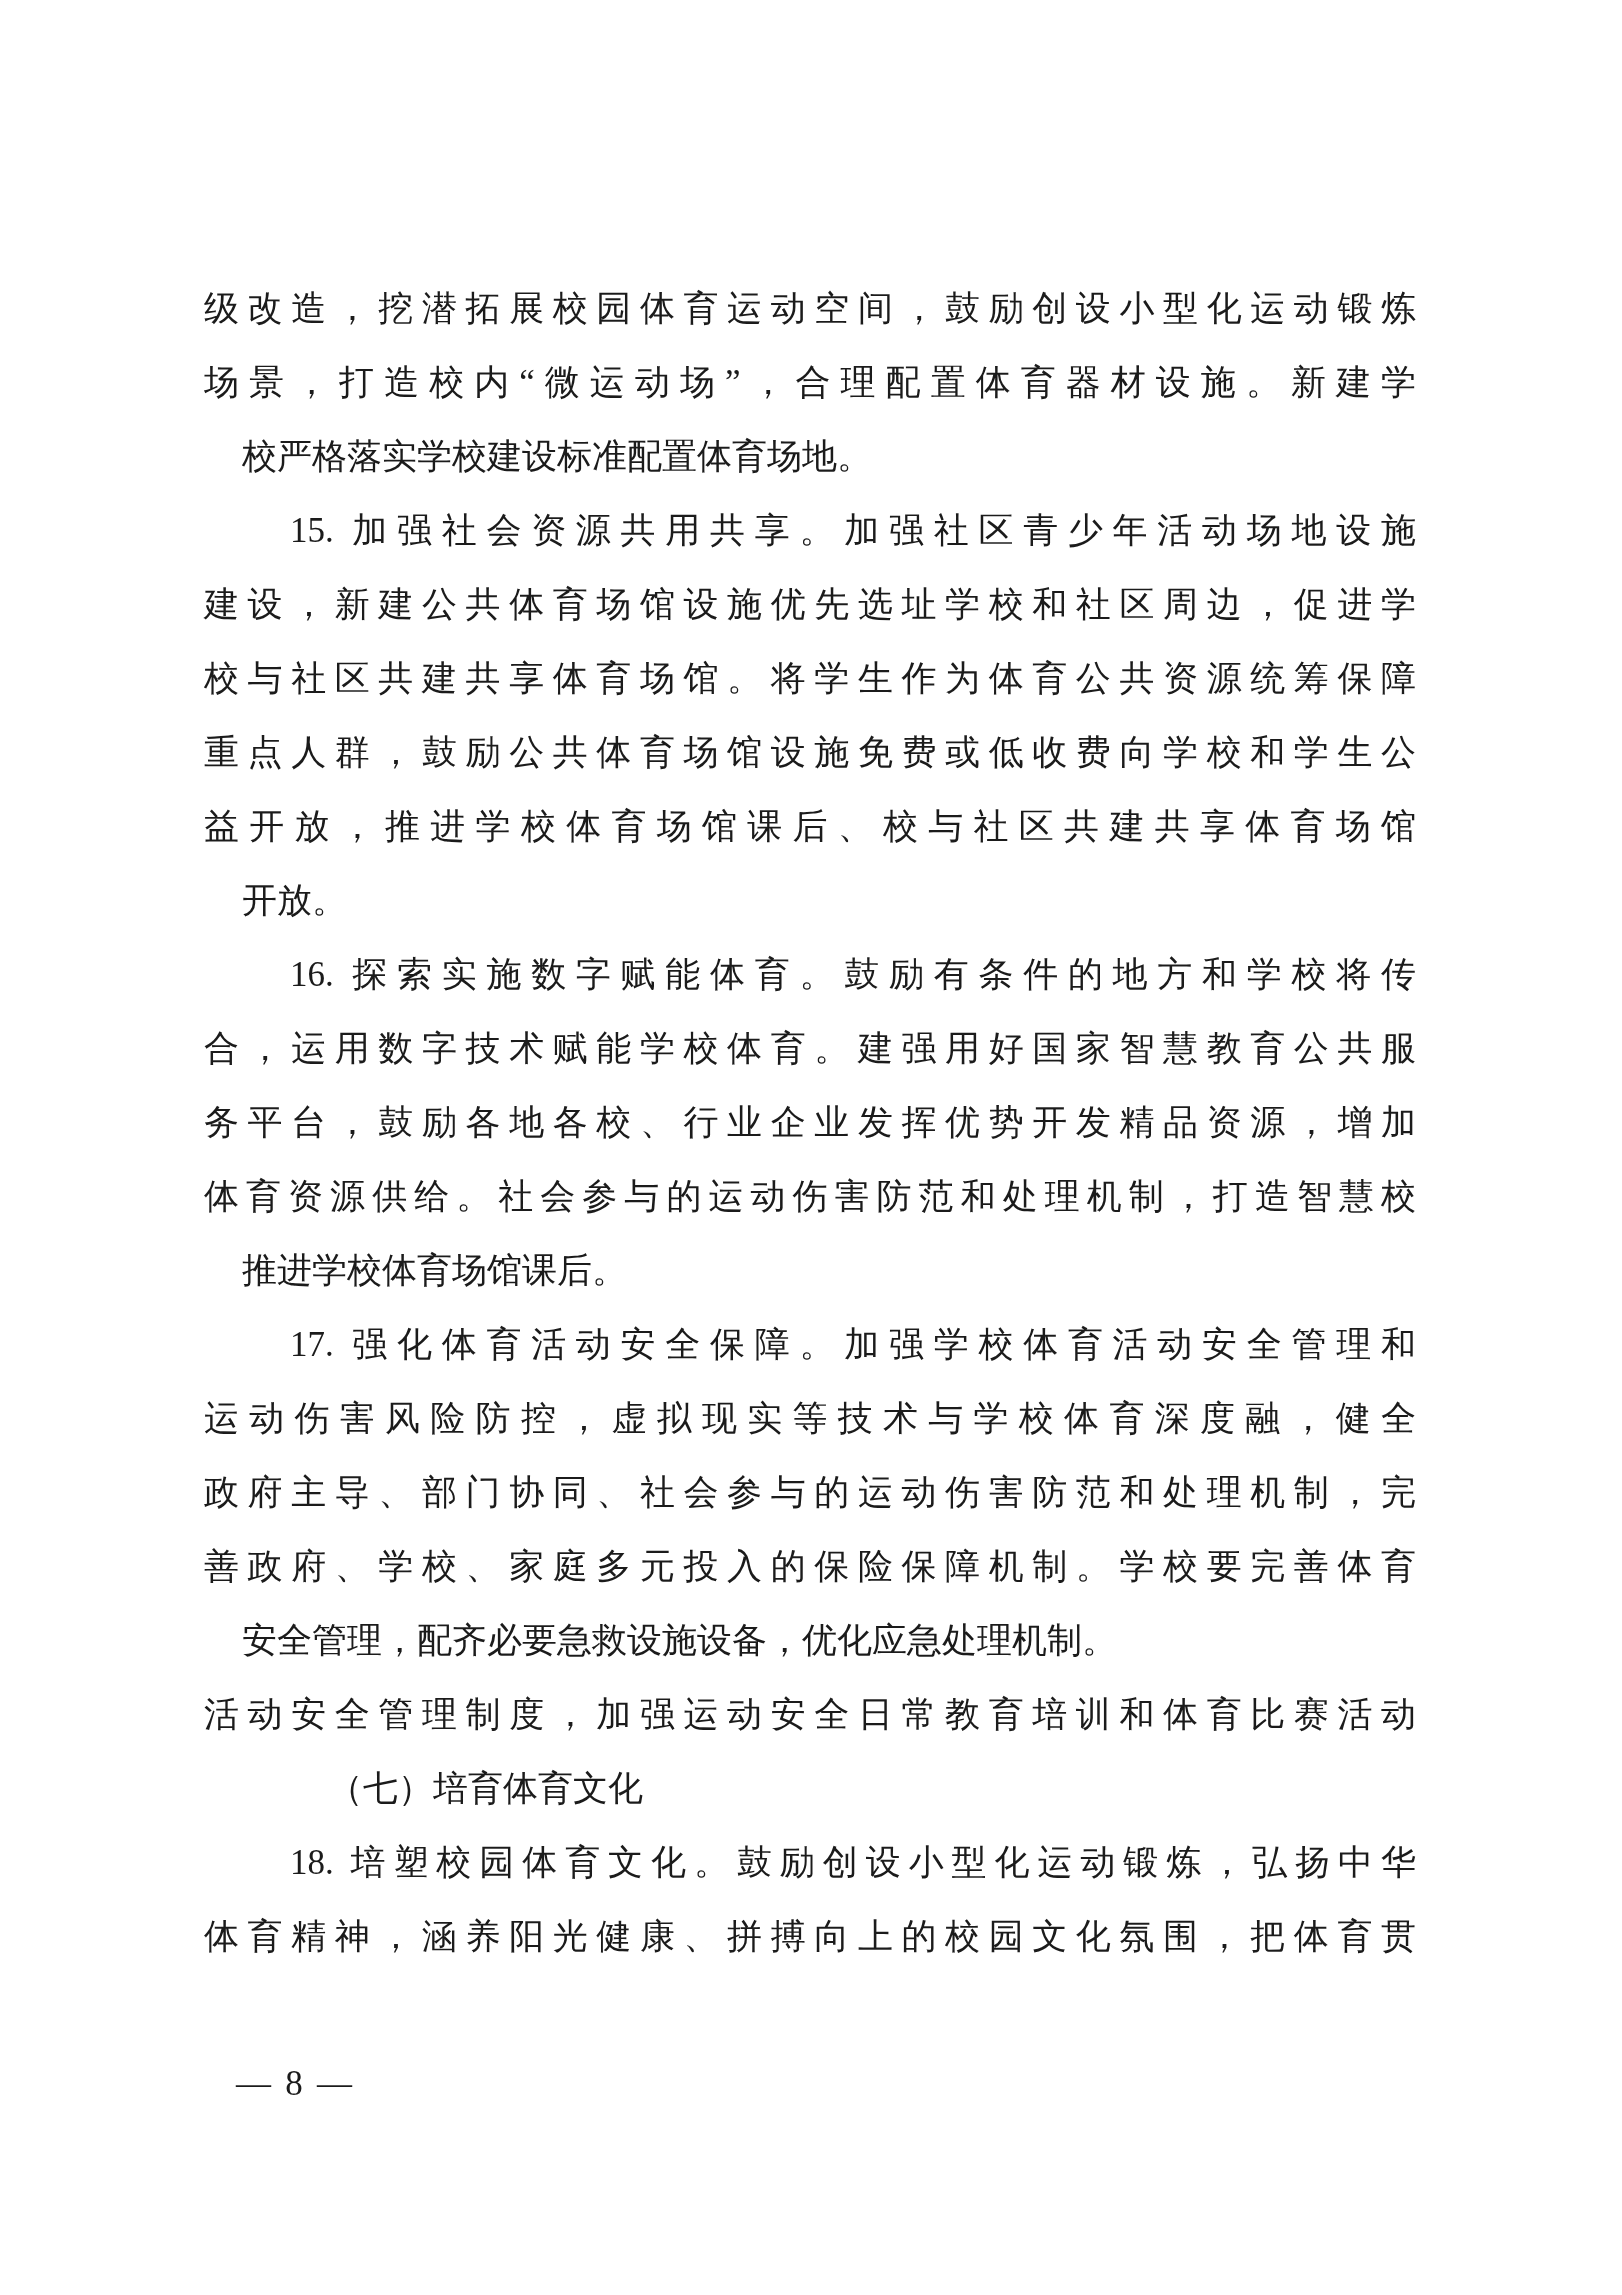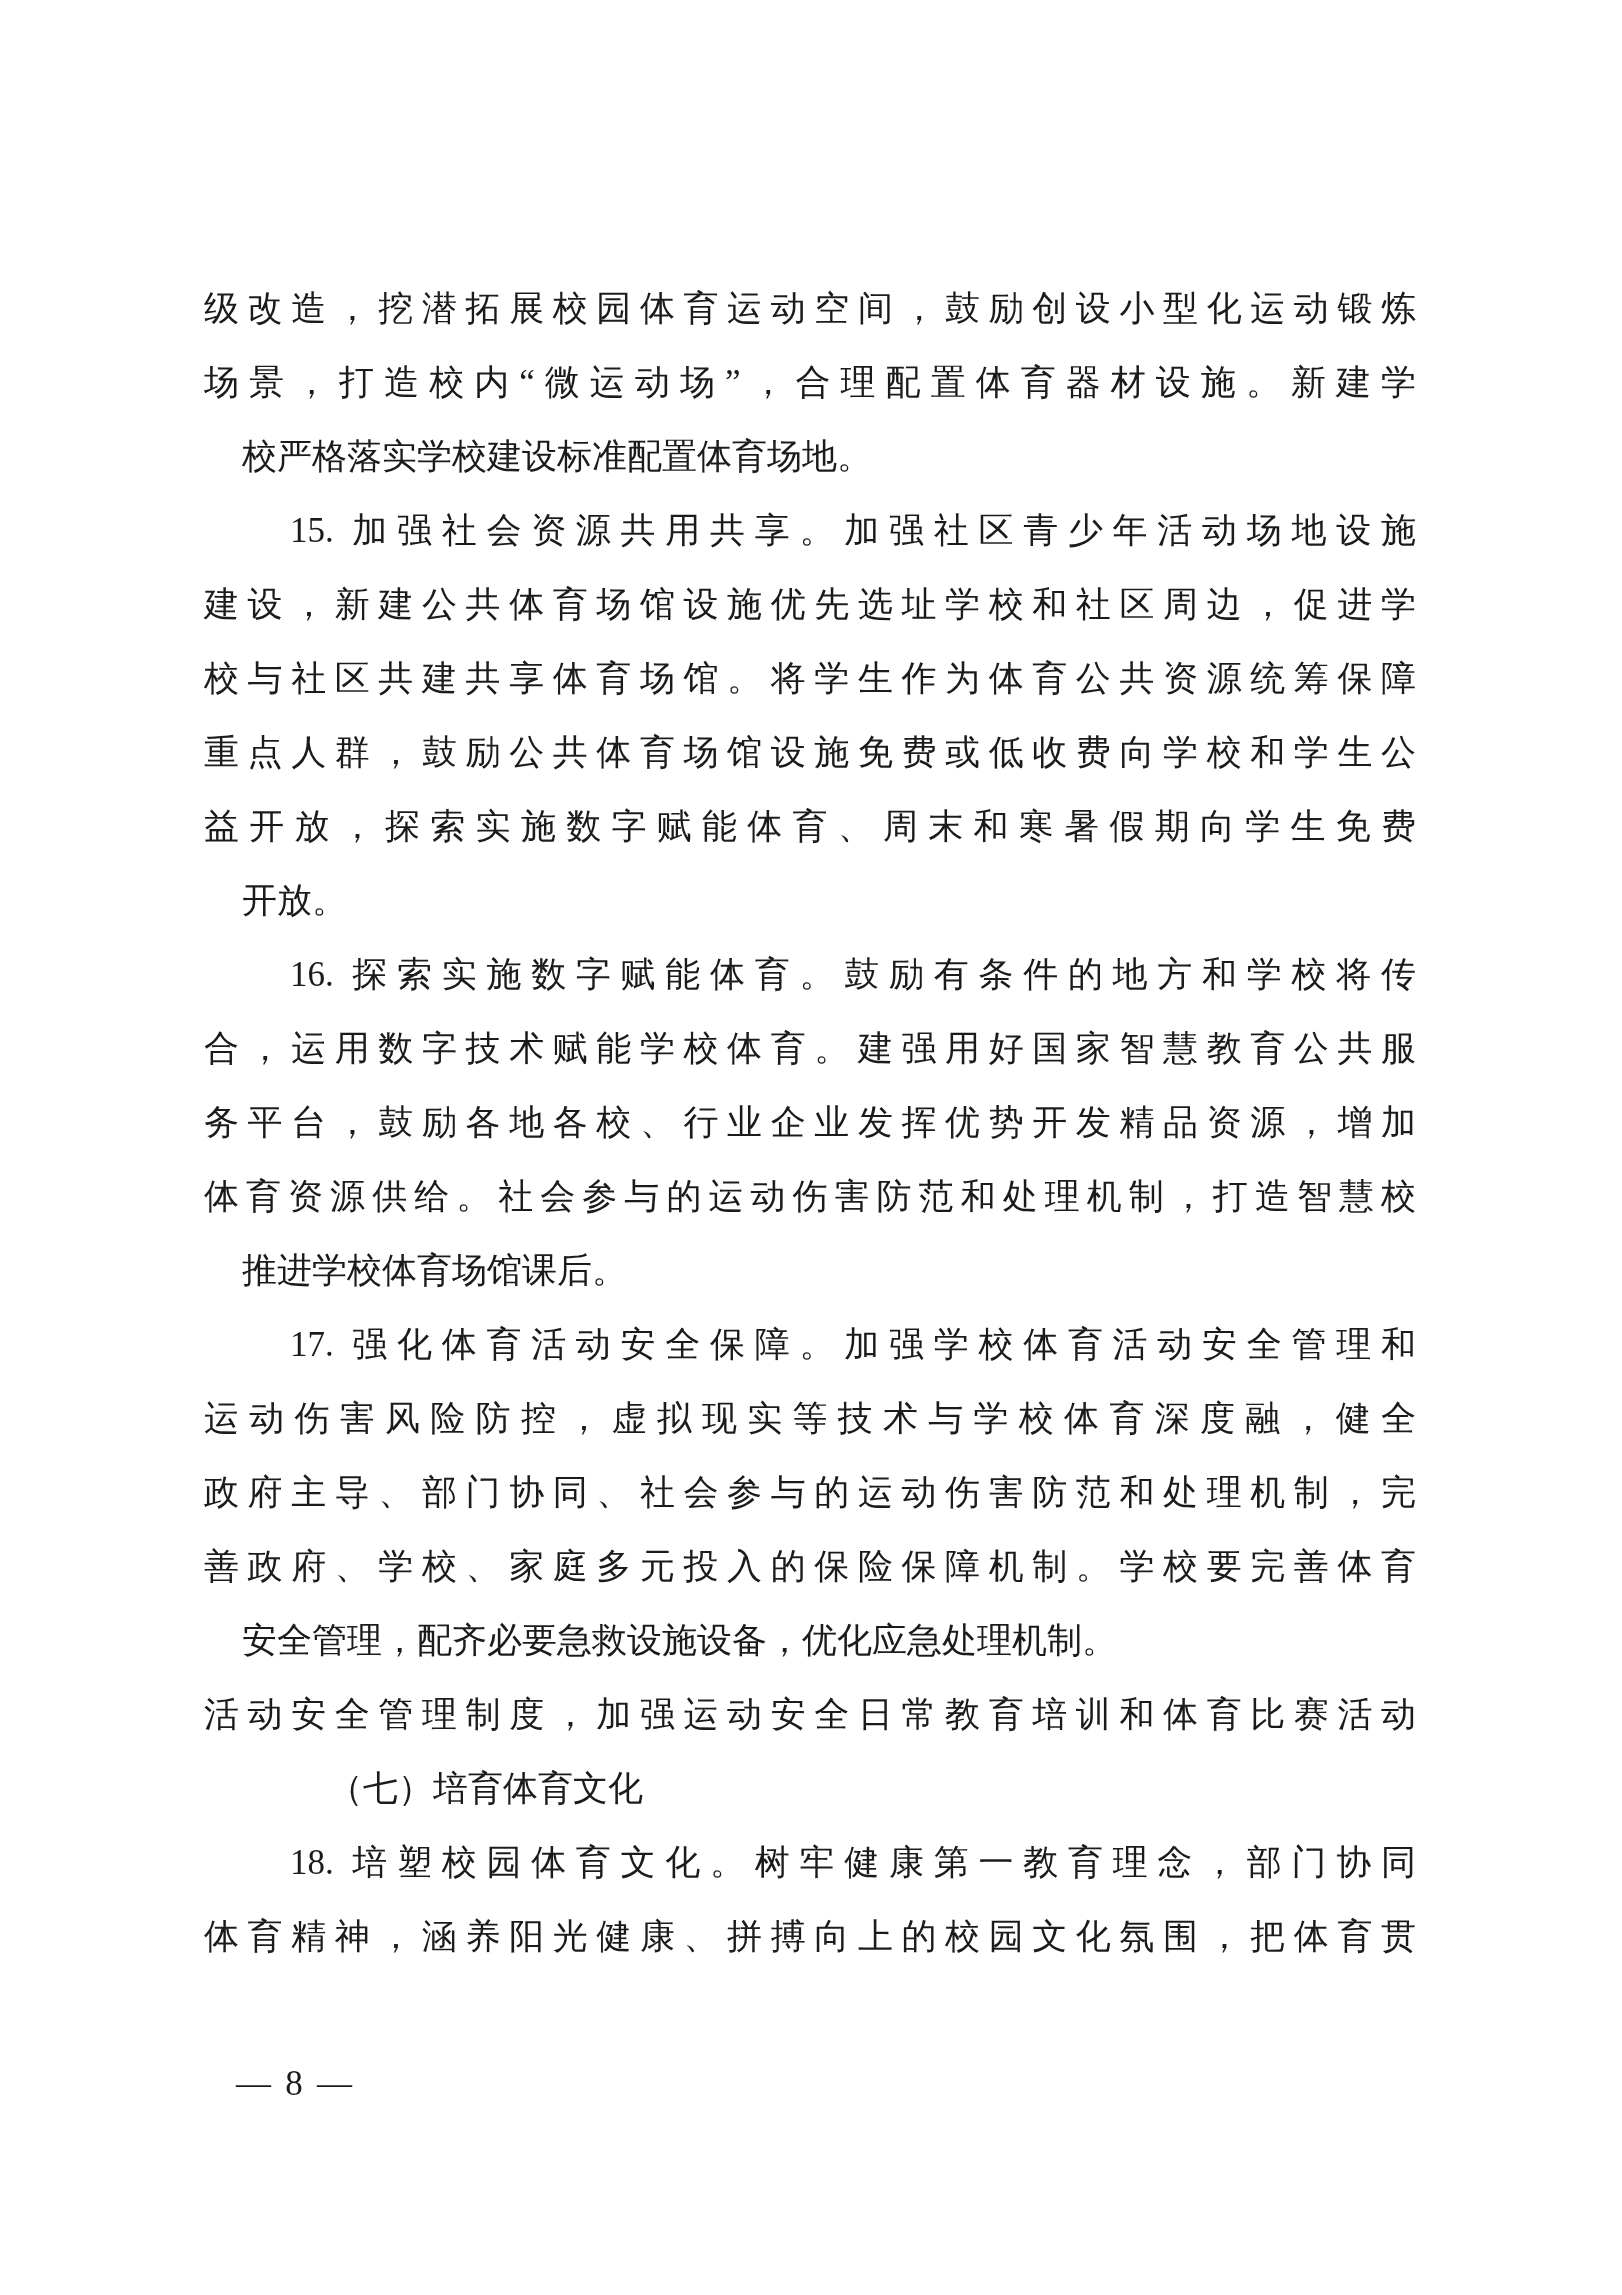--- a/index.html
+++ b/index.html
@@ -62,35 +62,35 @@
 
 <div class="page">
   <div class="textblock" id="textblock">
       <div class="line"><span class="seg">级改造，挖潜拓展校园体育运动空间，鼓励创设小型化运动锻炼</span></div>
       <div class="line"><span class="seg">场景，打造校内“微运动场”，合理配置体育器材设施。新建学</span></div>
       <div class="line short"><span class="seg">校严格落实学校建设标准配置体育场地。</span></div>
       <div class="line indent"><span class="seg b">15. 加强社会资源共用共享。</span><span class="seg">加强社区青少年活动场地设施</span></div>
       <div class="line"><span class="seg">建设，新建公共体育场馆设施优先选址学校和社区周边，促进学</span></div>
       <div class="line"><span class="seg">校与社区共建共享体育场馆。将学生作为体育公共资源统筹保障</span></div>
       <div class="line"><span class="seg">重点人群，鼓励公共体育场馆设施免费或低收费向学校和学生公</span></div>
-      <div class="line"><span class="seg">益开放，探索实施数字赋能体育、周末和寒暑假期向学生免费</span></div>
+      <div class="line"><span class="seg">益开放，推进学校体育场馆课后、校与社区共建共享体育场馆</span></div>
       <div class="line short"><span class="seg">开放。</span></div>
       <div class="line indent"><span class="seg b">16. 探索实施数字赋能体育。</span><span class="seg">鼓励有条件的地方和学校将传</span></div>
       <div class="line"><span class="seg">合，运用数字技术赋能学校体育。建强用好国家智慧教育公共服</span></div>
       <div class="line"><span class="seg">务平台，鼓励各地各校、行业企业发挥优势开发精品资源，增加</span></div>
       <div class="line"><span class="seg">体育资源供给。社会参与的运动伤害防范和处理机制，打造智慧校</span></div>
       <div class="line short"><span class="seg">推进学校体育场馆课后。</span></div>
       <div class="line indent"><span class="seg b">17. 强化体育活动安全保障。</span><span class="seg">加强学校体育活动安全管理和</span></div>
       <div class="line"><span class="seg">运动伤害风险防控，虚拟现实等技术与学校体育深度融，健全</span></div>
       <div class="line"><span class="seg">政府主导、部门协同、社会参与的运动伤害防范和处理机制，完</span></div>
       <div class="line"><span class="seg">善政府、学校、家庭多元投入的保险保障机制。学校要完善体育</span></div>
       <div class="line short"><span class="seg">安全管理，配齐必要急救设施设备，优化应急处理机制。</span></div>
       <div class="line"><span class="seg">活动安全管理制度，加强运动安全日常教育培训和体育比赛活动</span></div>
       <div class="line indent short"><span class="seg b">（七）培育体育文化</span></div>
-      <div class="line indent"><span class="seg b">18. 培塑校园体育文化。</span><span class="seg">树牢健康第一教育理念，部门协同</span></div>
+      <div class="line indent"><span class="seg b">18. 培塑校园体育文化。</span><span class="seg">鼓励创设小型化运动锻炼，弘扬中华</span></div>
       <div class="line"><span class="seg">体育精神，涵养阳光健康、拼搏向上的校园文化氛围，把体育贯</span></div>
     </div>
   <div class="footer">
     <span>—</span>
     <span>8</span>
     <span>—</span>
   </div>
 </div>
 
 

